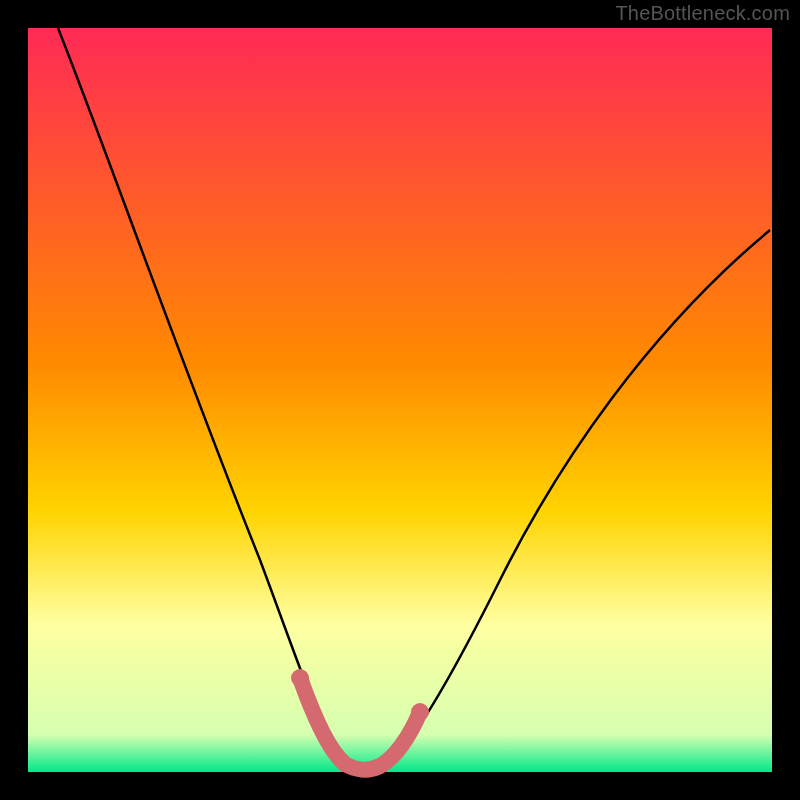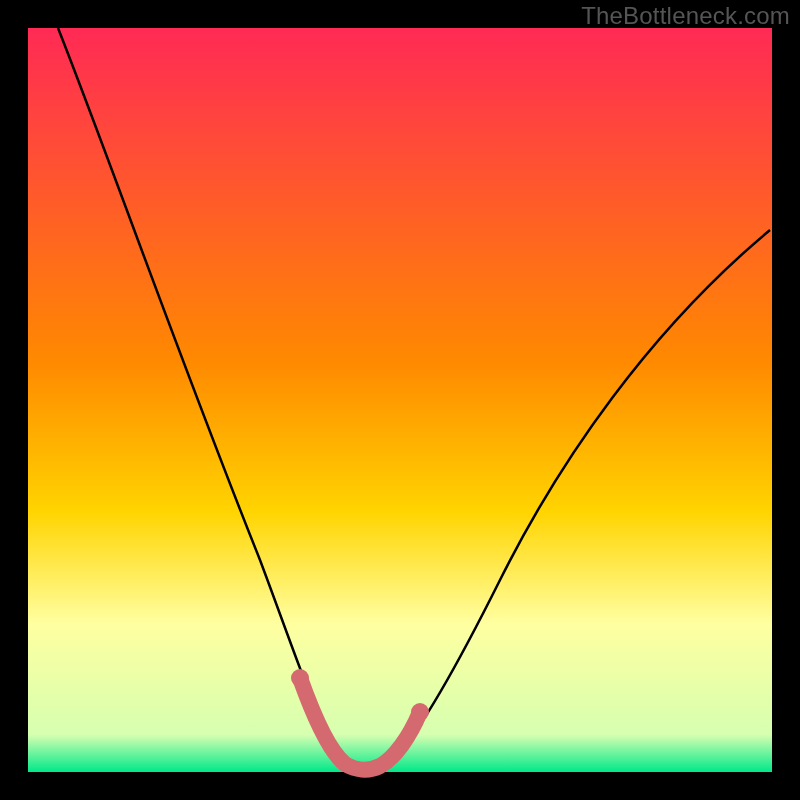--- a/index.html
+++ b/index.html
@@ -19,21 +19,21 @@
     left: 0;
     top: 0;
     width: 800px;
     height: 800px;
   }
   .watermark {
     position: absolute;
     top: 2px;
     right: 10px;
     color: #555;
-    font-size: 24px;
+    font-size: 20px;
     font-family: Arial, Helvetica, sans-serif;
     letter-spacing: 0.2px;
   }
 </style>
 </head>
 <body>
 
 <div class="frame">
 
   <svg class="canvas" viewBox="0 0 800 800">

